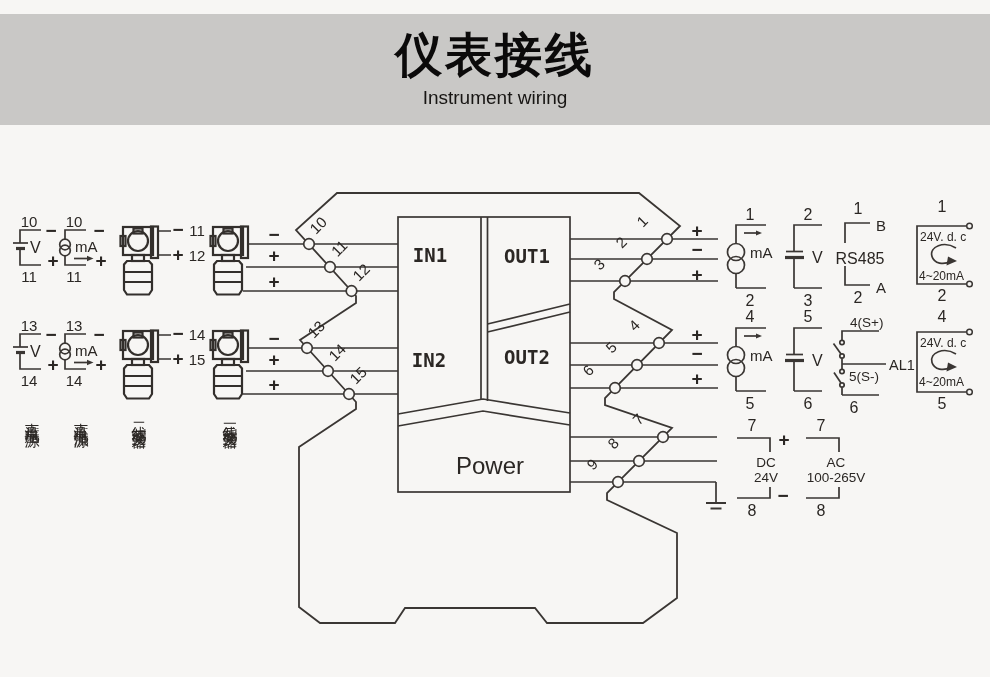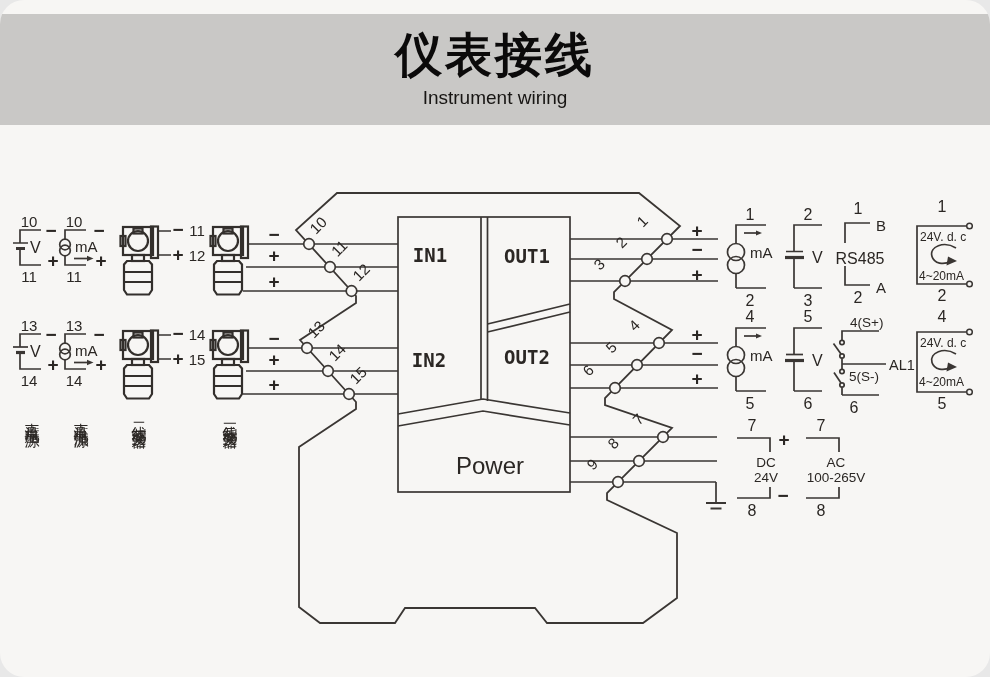--- a/index.html
+++ b/index.html
@@ -1,17 +1,17 @@
 <!DOCTYPE html>
 <html><head>
 <meta charset="utf-8">
 <style>
   html,body{margin:0;padding:0;background:#e8e8e8;}
   #page{position:relative;width:990px;height:677px;background:#f7f6f4;overflow:hidden;
-        font-family:"Liberation Sans",sans-serif;color:#2b2724;border-radius:24px;}
+        font-family:"Liberation Sans",sans-serif;color:#2b2724;}
   #band{position:absolute;left:0;top:14px;width:990px;height:111px;background:#c9c8c6;
         display:flex;flex-direction:column;align-items:center;justify-content:center;}
   #band .title{font-size:47px;font-weight:700;letter-spacing:3px;color:#0b0a0a;line-height:1.05;}
   #band .subtitle{font-size:19px;font-weight:400;color:#171513;margin-top:8px;}
   svg{position:absolute;left:0;top:0;}
   svg text{fill:#2b2724;font-family:"Liberation Sans",sans-serif;}
   .num{font-size:16px;}
   .tnum{font-size:15px;}
   .sign{font-size:19px;font-weight:600;}
   .unit{font-size:15px;}

